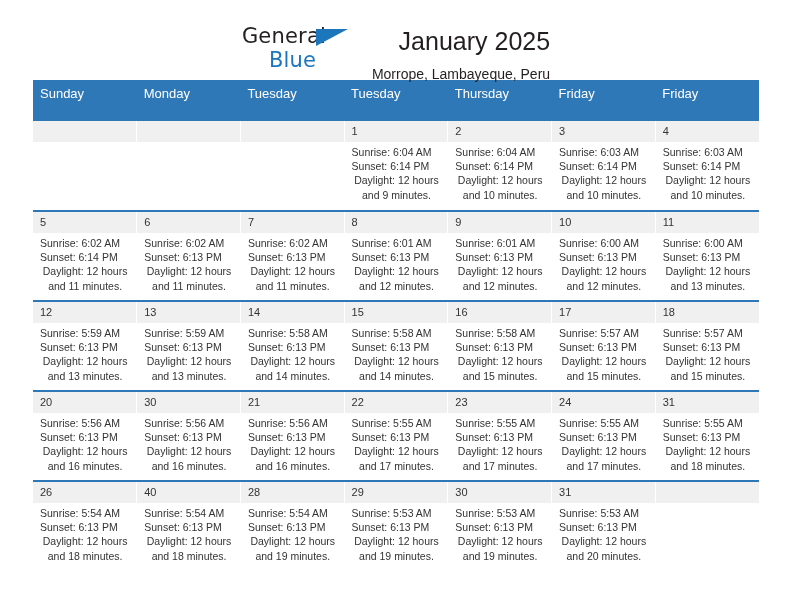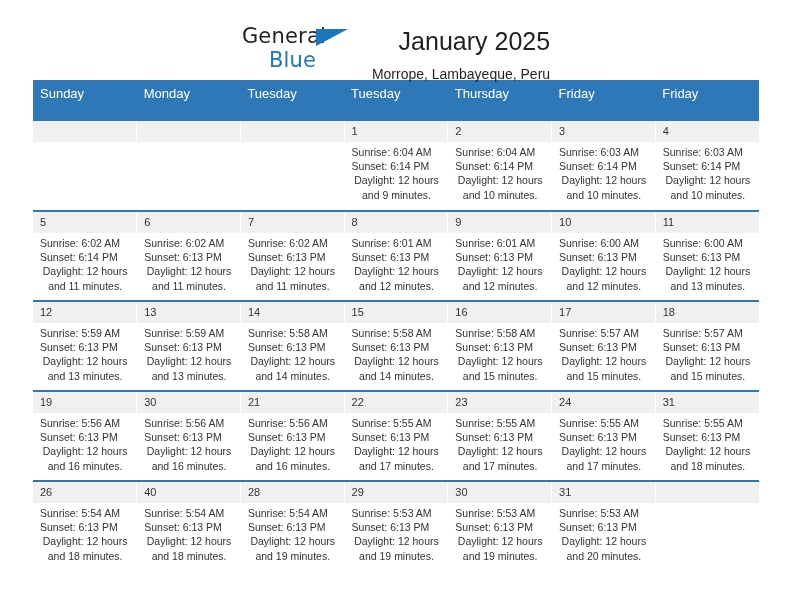--- a/index.html
+++ b/index.html
@@ -317,21 +317,21 @@
             <div class="daynum">18</div>
             <div class="detail">
               <div>Sunrise: 5:57 AM</div>
               <div>Sunset: 6:13 PM</div>
               <div class="wrap">Daylight: 12 hours and 15 minutes.</div>
             </div>
           </td>
         </tr>
         <tr class="week-row">
           <td>
-            <div class="daynum">19</div>
+            <div class="daynum">20</div>
             <div class="detail">
               <div>Sunrise: 5:56 AM</div>
               <div>Sunset: 6:13 PM</div>
               <div class="wrap">Daylight: 12 hours and 16 minutes.</div>
             </div>
           </td>
           <td>
             <div class="daynum">30</div>
             <div class="detail">
               <div>Sunrise: 5:56 AM</div>

